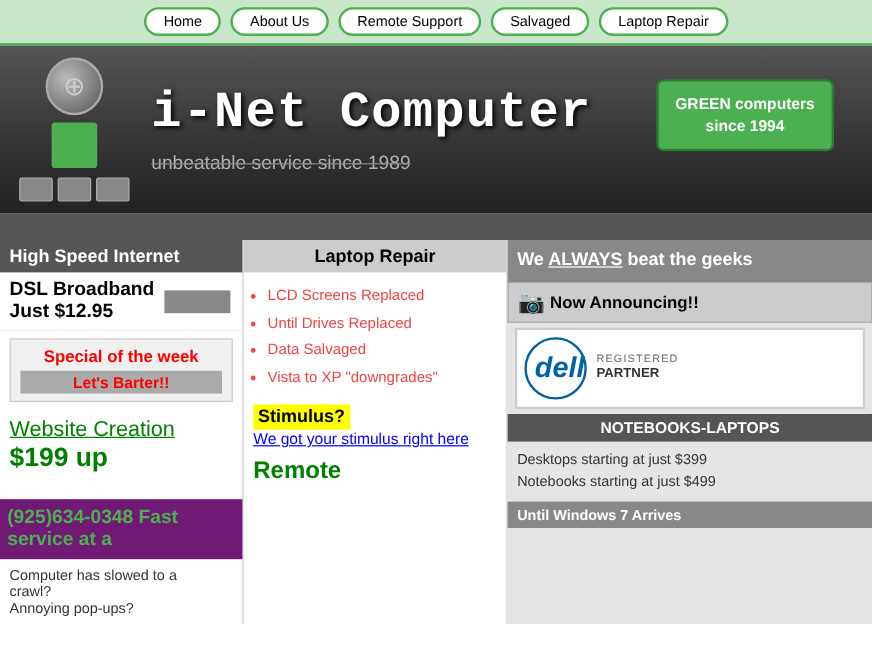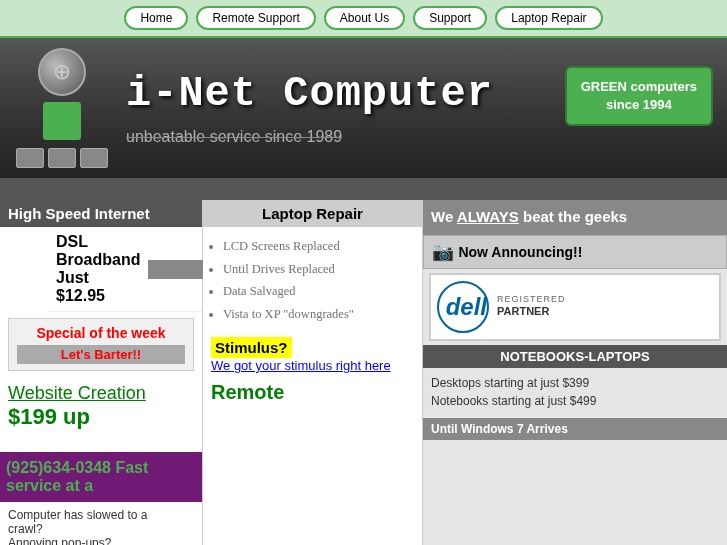--- a/index.html
+++ b/index.html
@@ -83,21 +83,21 @@
       text-shadow: 2px 2px 4px #000;
     }
     #site-subtitle {
       color: #b0b0b0;
       font-size: 16px;
       text-decoration: line-through;
       text-decoration-color: #888;
     }
     #green-badge {
       position: absolute;
-      right: 14px;
+      right: 32px;
       top: 28px;
       background: #4caf50;
       color: #fff;
       font-size: 13px;
       font-weight: bold;
       padding: 10px 14px;
       border-radius: 6px;
       border: 2px solid #2e7d32;
       text-align: center;
       line-height: 1.4;
@@ -139,21 +139,20 @@
       text-align: center;
     }
     #dsl-box {
       padding: 6px 8px;
       font-size: 16px;
       font-weight: bold;
       display: flex;
       align-items: center;
       gap: 8px;
       border-bottom: 1px solid #eee;
-      margin-left: 48px;
     }
     .price-input {
       background: #888;
       color: #fff;
       border: none;
       padding: 2px 4px;
       width: 55px;
       font-weight: bold;
     }
     #special-box {
@@ -212,21 +211,21 @@
       width: 220px;
       border-right: 1px solid #ccc;
       padding: 0;
     }
     .services-list {
       padding: 8px 6px 8px 20px;
       list-style: disc;
       font-size: 12.5px;
       line-height: 1.8;
     }
-    .services-list li { color: #737373; font-family: Liberation Serif, serif; }
+    .services-list li { color: #ef4444; }
     #stimulus-box {
       padding: 4px 8px;
       font-size: 13px;
     }
     .stimulus-label {
       background: #ffff00;
       color: #000;
       font-weight: bold;
       font-size: 15px;
       padding: 2px 4px;
@@ -331,23 +330,23 @@
       font-weight: bold;
       padding: 4px 8px;
       margin-top: 4px;
     }
   </style>
 </head>
 <body>
 
 <div id="nav">
   <button class="nav-btn">Home</button>
+  <button class="nav-btn">About Us</button>
   <button class="nav-btn">Remote Support</button>
-  <button class="nav-btn">About Us</button>
-  <button class="nav-btn">Support</button>
+  <button class="nav-btn">Salvaged</button>
   <button class="nav-btn">Laptop Repair</button>
 </div>
 
 <div id="header">
   <div id="header-left">
     <div class="globe-icon">⊕</div>
     <div class="green-square"></div>
     <div class="small-boxes">
       <div class="small-box"></div>
       <div class="small-box"></div>

